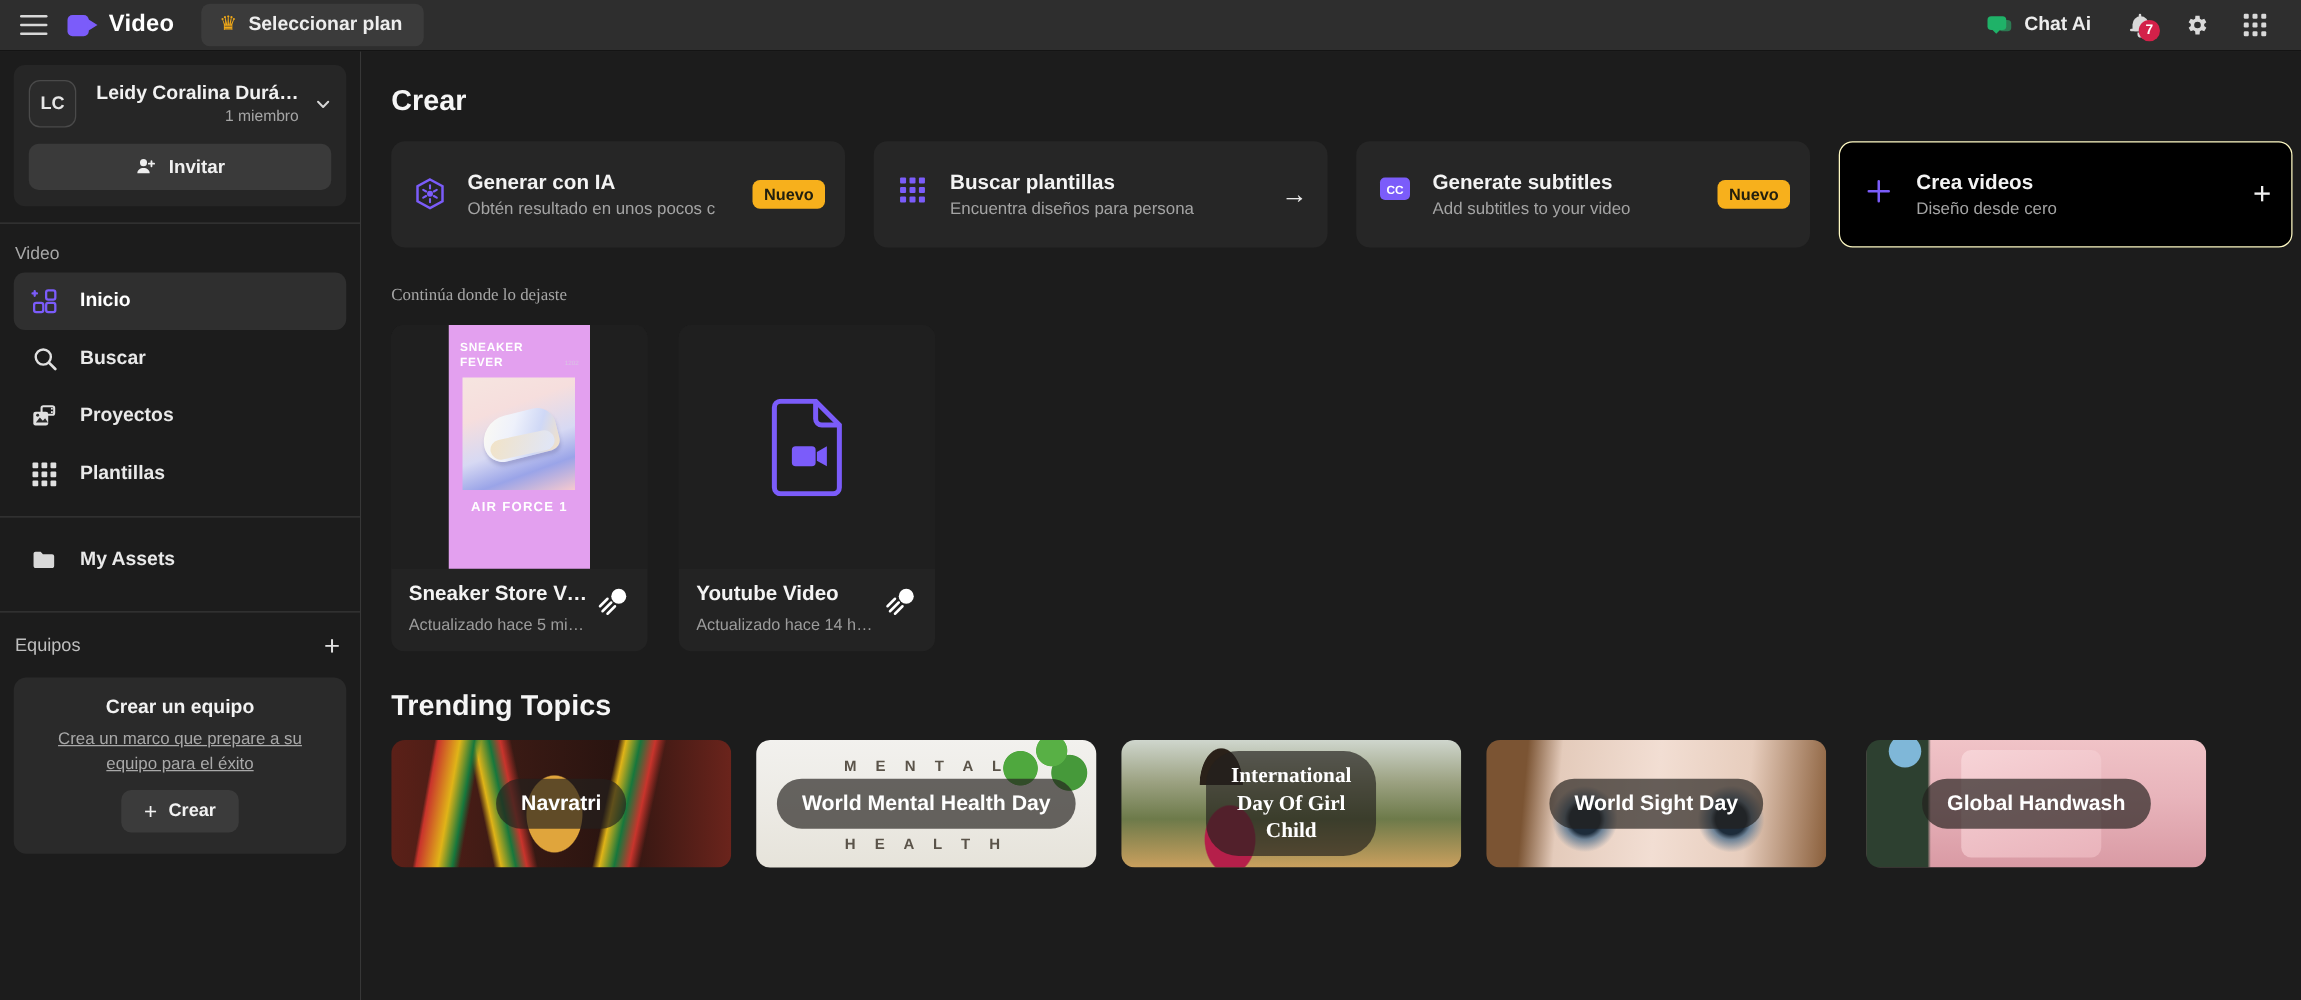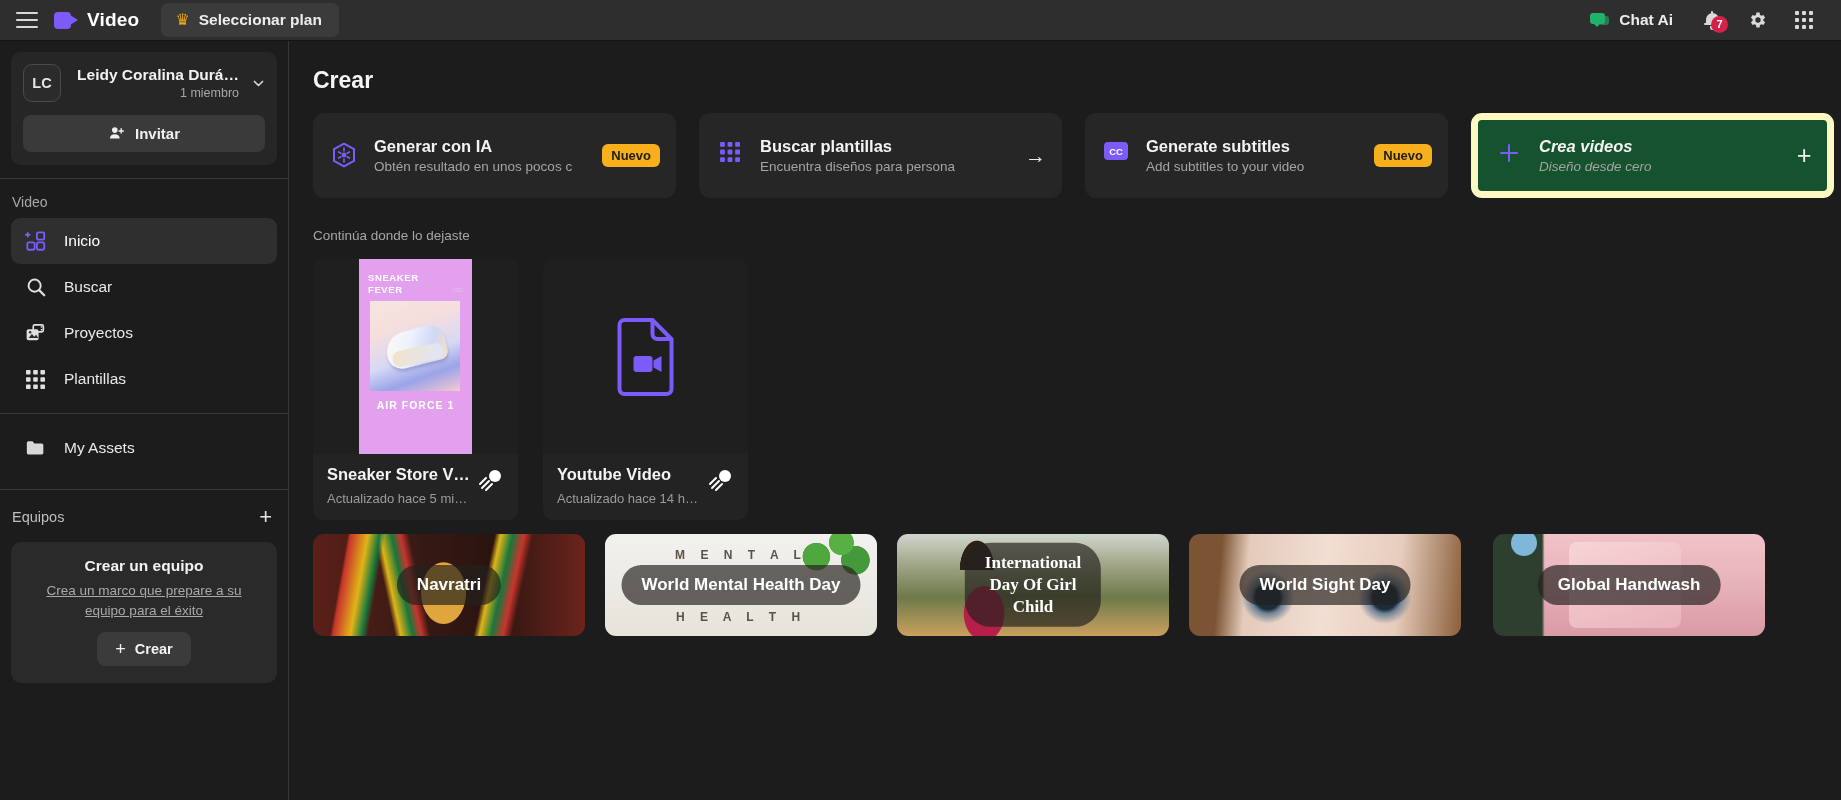--- a/index.html
+++ b/index.html
@@ -102,21 +102,21 @@
   }
   .sb-sep { height: 1px; background: #373737; margin: 13px 0 0 0; }
   .sb-section-label { font-size: 14px; color: #a8a8a8; padding: 15px 0 8px 12px; }
 
   .nav-item {
     display: flex; align-items: center; gap: 17px;
     height: 46px; margin: 0 11px; padding: 0 13px;
     border-radius: 9px; cursor: pointer;
   }
   .nav-item.active { background: #2f2f2f; }
-  .nav-item .lbl { font-size: 15.5px; font-weight: normal; color: #e9e9e9; }
+  .nav-item .lbl { font-size: 15.5px; font-weight: bold; color: #e9e9e9; }
   .nav-item.active .lbl { color: #ffffff; }
   .nav-ico { width: 23px; height: 23px; flex: none; display: flex; align-items: center; justify-content: center; }
 
   .teams-head {
     display: flex; align-items: center; justify-content: space-between;
     padding: 16px 16px 8px 12px;
   }
   .teams-head .t { font-size: 14.5px; color: #bfbfbf; }
   .plus-ico { font-size: 22px; color: #e2e2e2; line-height: 1; cursor: pointer; font-weight: 300; }
   .create-team-card {
@@ -140,33 +140,33 @@
   }
   .h1 { font-size: 23px; font-weight: bold; color: #f5f5f5; }
 
   .crear-title { padding: 26px 0 0 24px; }
   .crear-row { display: flex; gap: 23px; padding: 19px 0 0 24px; }
   .crear-card {
     width: 363px; height: 85px; background: #262626; border-radius: 11px;
     display: flex; align-items: center; padding: 0 16px; gap: 15px;
     cursor: pointer; position: relative; overflow: hidden;
   }
-  .crear-card.outlined { background: #14532d; border: 7px solid #fef9c3; font-style: italic; }
+  .crear-card.outlined { background: #000000; border: 1px solid #fef9c3; }
   .cc-ico { width: 30px; height: 30px; flex: none; display: flex; align-items: flex-start; justify-content: center; }
   .cc-text { flex: 1; min-width: 0; }
   .cc-title { font-size: 16.5px; font-weight: bold; color: #f3f3f3; white-space: nowrap; }
   .cc-sub { font-size: 13.5px; color: #a4a4a4; margin-top: 3px; white-space: nowrap; overflow: hidden; }
   .nuevo-badge {
     background: #f7b01c; color: #23200f; font-size: 13px; font-weight: bold;
     border-radius: 6px; padding: 4px 9px; flex: none;
   }
   .arrow-ico { color: #eaeaea; font-size: 21px; flex: none; margin-left: 4px; }
   .plus-right { color: #f0f0f0; font-size: 25px; font-weight: 300; flex: none; line-height: 1; }
 
-  .recents-head { padding: 30px 0 0 24px; }
+  .recents-head { padding: 30px 0 0 24px; font-family: Liberation Serif, serif; }
   .eyebrow { font-size: 13.5px; color: #a6a6a6; }
   .recents-title { font-size: 23px; font-weight: bold; color: #f5f5f5; margin-top: 6px; }
 
   .proj-row { display: flex; gap: 25px; padding: 16px 0 0 24px; }
   .proj-card { width: 205px; background: #232323; border-radius: 10px; overflow: hidden; cursor: pointer; }
   .proj-thumb { height: 195px; background: #1f1f1f; display: flex; align-items: center; justify-content: center; position: relative; }
   .proj-meta { padding: 11px 14px 14px 14px; display: flex; align-items: flex-start; gap: 6px; }
   .pm-text { flex: 1; min-width: 0; }
   .pm-name { font-size: 16.5px; font-weight: bold; color: #f4f4f4; white-space: nowrap; overflow: hidden; text-overflow: ellipsis; }
   .pm-time { font-size: 13px; color: #9c9c9c; margin-top: 7px; white-space: nowrap; overflow: hidden; text-overflow: ellipsis; }
@@ -543,20 +543,23 @@
         <svg class="cursor" viewBox="0 0 26 26">
           <circle cx="17" cy="9" r="6" fill="#fff"></circle>
           <g stroke="#fff" stroke-width="2" stroke-linecap="round">
             <path d="M11 14 4 21M14 17 8 23M8 11 2 17"></path>
           </g>
         </svg>
       </div>
     </div>
   </div>
 
+  <div class="trend-head">
+    <div class="h1">Trending Topics</div>
+  </div>
 
   <div class="trend-row">
     <div class="trend-card bg-navratri">
       <div class="trend-label wide">Navratri</div>
     </div>
 
     <div class="trend-card bg-mental">
       <div class="scrab" style="top:14px">M E N T A L</div>
       <div class="scrab" style="bottom:12px">H E A L T H</div>
       <div class="trend-label wide">World Mental Health Day</div>

